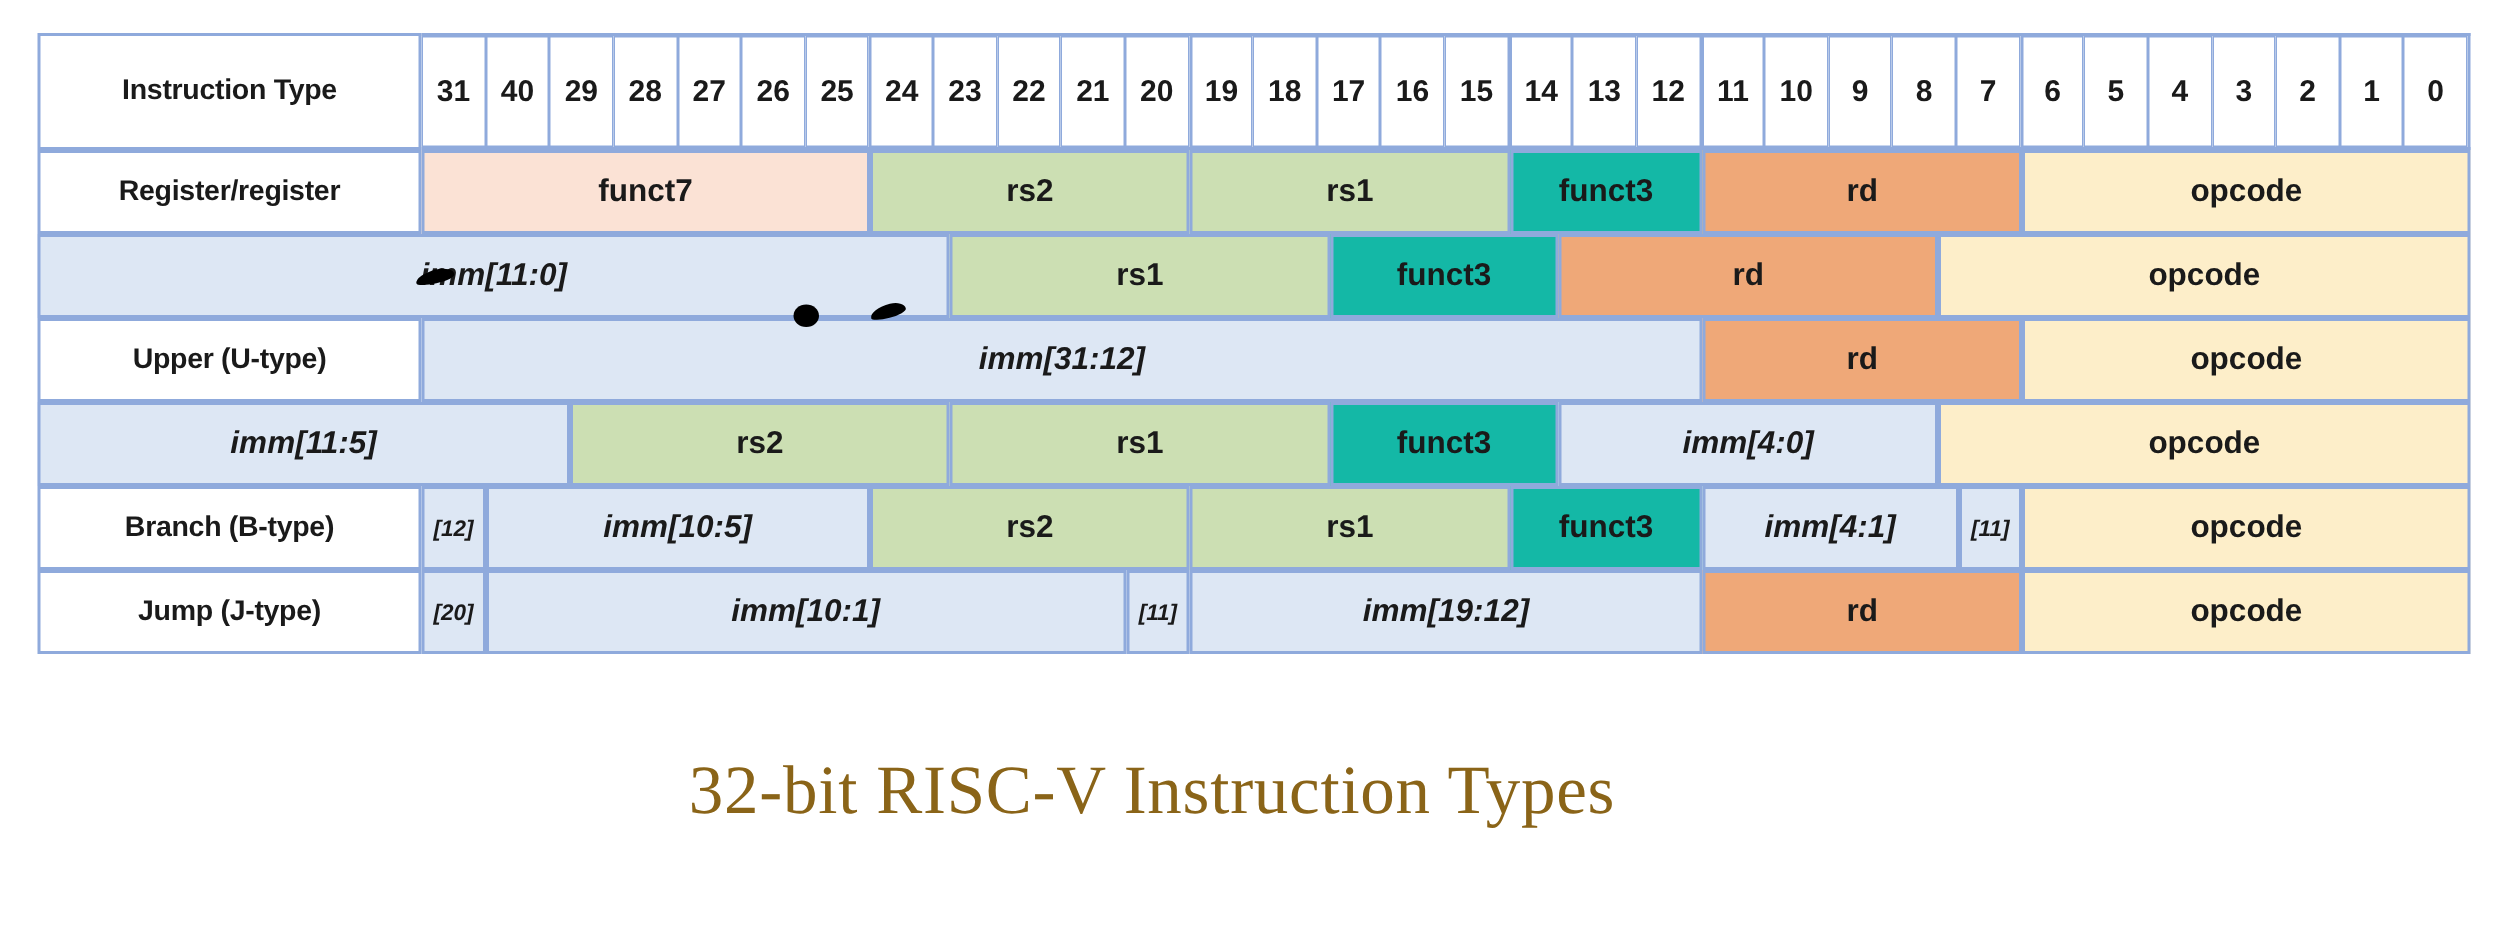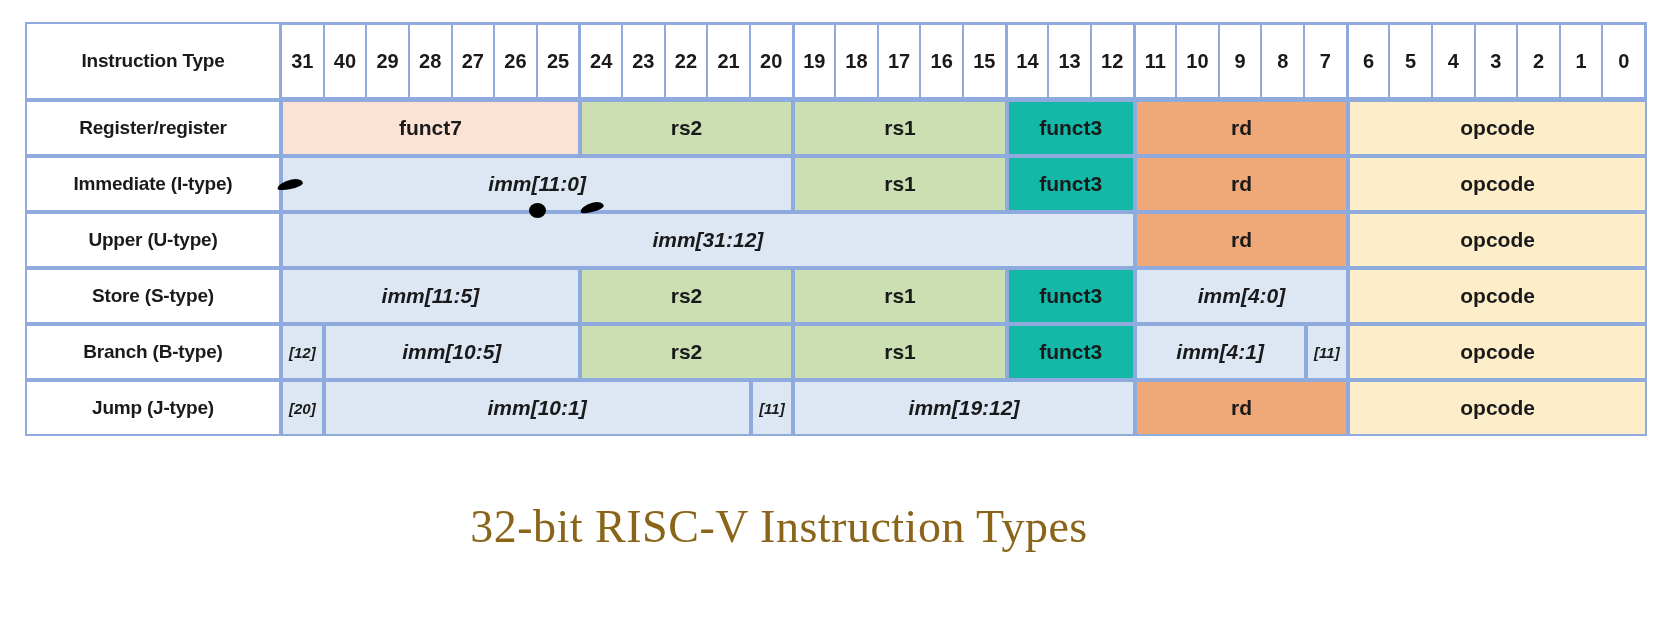--- a/index.html
+++ b/index.html
@@ -110,21 +110,20 @@
   .caption {
     position: absolute;
     left: 0;
     top: 500px;
     width: 1536px;
     text-align: center;
     font-family: "Liberation Serif", serif;
     font-size: 46px;
     color: #8a6418;
     letter-spacing: 0.5px;
-    padding-left: 11px;
   }
 
   
   .ink {
     position: absolute;
     background: #000000;
     pointer-events: none;
   }
   .ink-stroke-a {
     left: 277px; top: 180px;
@@ -195,39 +194,37 @@
           <div class="bits">
             <div class="cell c-funct7" style="grid-column: span 7;">funct7</div>
             <div class="cell c-rs" style="grid-column: span 5;">rs2</div>
             <div class="cell c-rs" style="grid-column: span 5;">rs1</div>
             <div class="cell c-funct3" style="grid-column: span 3;">funct3</div>
             <div class="cell c-rd" style="grid-column: span 5;">rd</div>
             <div class="cell c-opcode" style="grid-column: span 7;">opcode</div>
           </div>
         </div>
         <div class="row drow">
-          <div class="lbl-cell">Immediate (I-type)</div>
           <div class="bits">
             <div class="cell c-imm" style="grid-column: span 12;">imm[11:0]</div>
             <div class="cell c-rs" style="grid-column: span 5;">rs1</div>
             <div class="cell c-funct3" style="grid-column: span 3;">funct3</div>
             <div class="cell c-rd" style="grid-column: span 5;">rd</div>
             <div class="cell c-opcode" style="grid-column: span 7;">opcode</div>
           </div>
         </div>
         <div class="row drow">
           <div class="lbl-cell">Upper (U-type)</div>
           <div class="bits">
             <div class="cell c-imm" style="grid-column: span 20;">imm[31:12]</div>
             <div class="cell c-rd" style="grid-column: span 5;">rd</div>
             <div class="cell c-opcode" style="grid-column: span 7;">opcode</div>
           </div>
         </div>
         <div class="row drow">
-          <div class="lbl-cell">Store (S-type)</div>
           <div class="bits">
             <div class="cell c-imm" style="grid-column: span 7;">imm[11:5]</div>
             <div class="cell c-rs" style="grid-column: span 5;">rs2</div>
             <div class="cell c-rs" style="grid-column: span 5;">rs1</div>
             <div class="cell c-funct3" style="grid-column: span 3;">funct3</div>
             <div class="cell c-imm" style="grid-column: span 5;">imm[4:0]</div>
             <div class="cell c-opcode" style="grid-column: span 7;">opcode</div>
           </div>
         </div>
         <div class="row drow">

